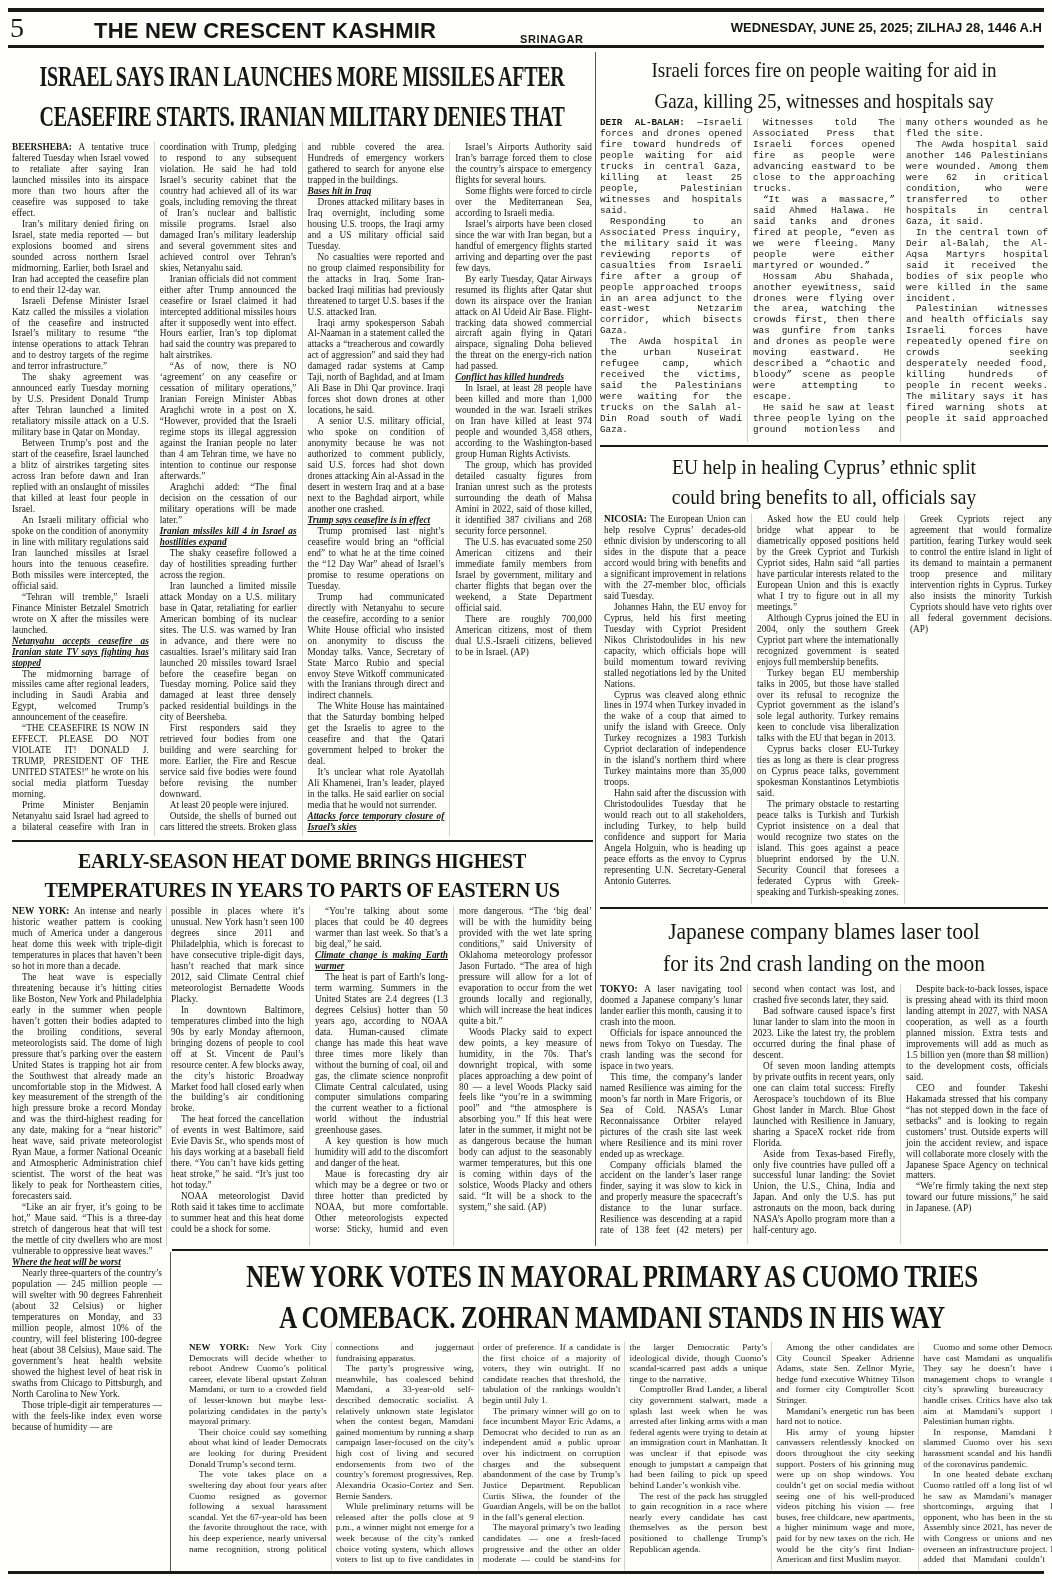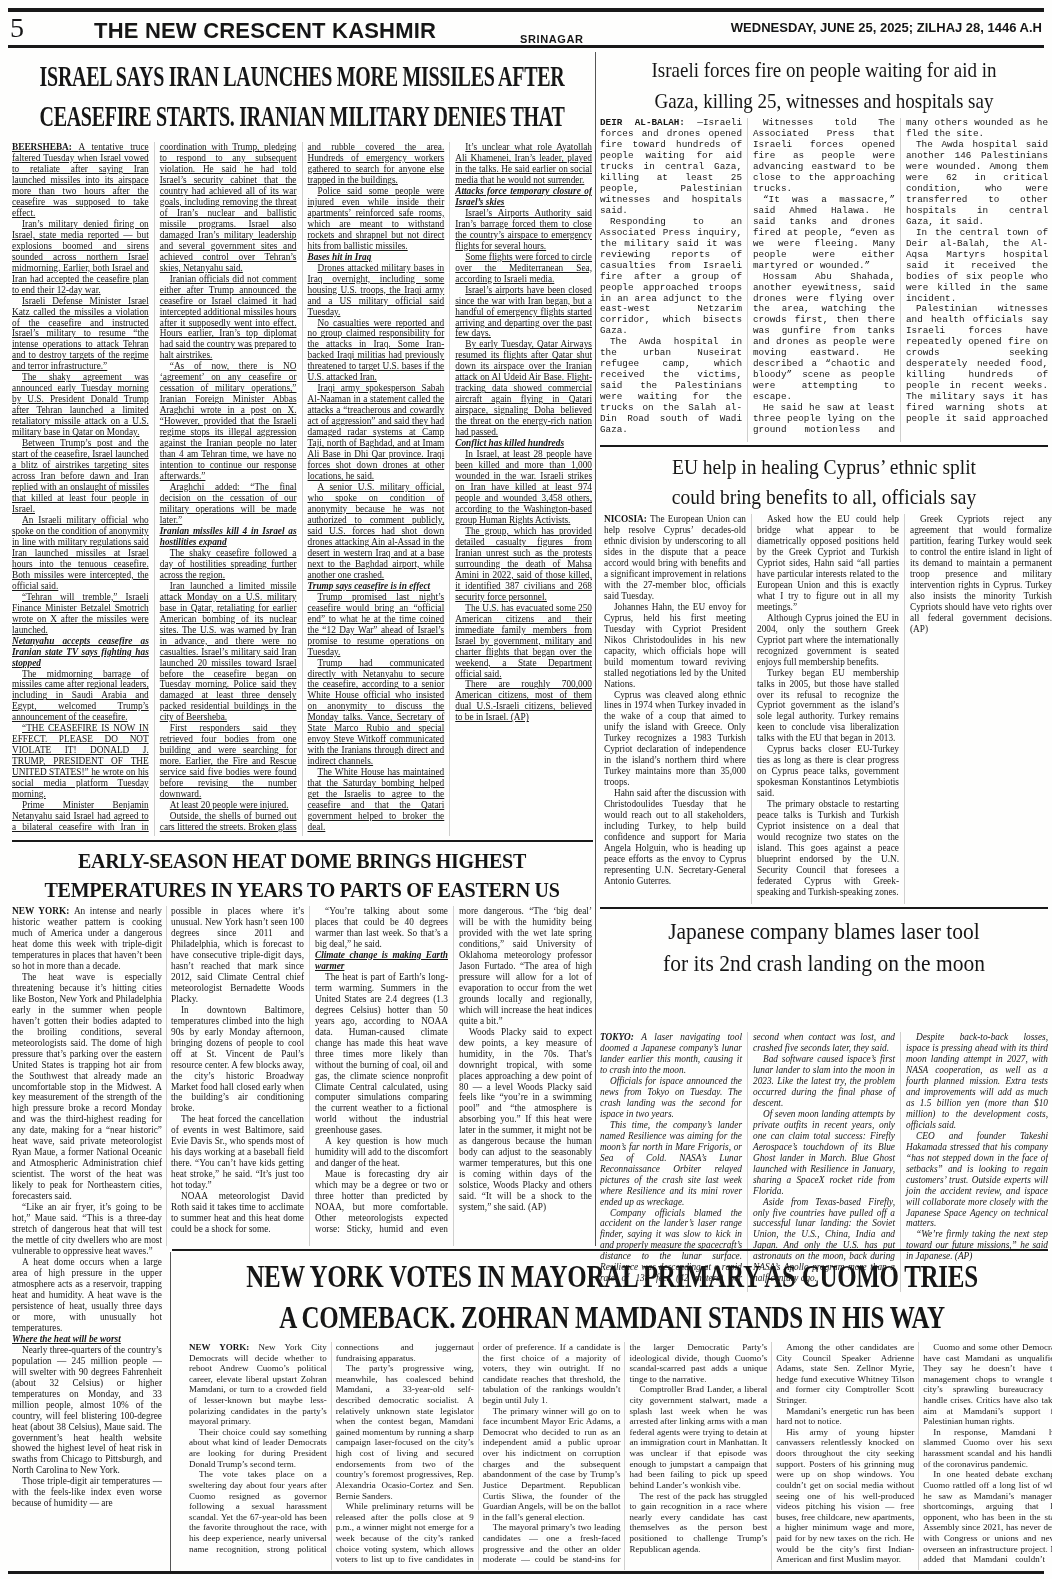--- a/index.html
+++ b/index.html
@@ -44,42 +44,41 @@
   <div class="mast-title">THE NEW CRESCENT KASHMIR</div>
   <div class="mast-city">SRINAGAR</div>
   <div class="mast-date">WEDNESDAY, JUNE 25, 2025; ZILHAJ 28, 1446 A.H</div>
 
   <div class="hrule" style="left:8px;top:45px;width:1036px;height:3px;"></div>
 
   <div class="headline hl-israel" style="left:12px;top:56px;width:580px;">
       <div class="hline">ISRAEL SAYS IRAN LAUNCHES MORE MISSILES AFTER</div>
       <div class="hline">CEASEFIRE STARTS. IRANIAN MILITARY DENIES THAT</div>
     </div>
-  <div class="body cols4" style="left:12px;top:142px;width:580px;height:694px;text-decoration:underline;">
+  <div class="body cols4" style="left:12px;top:142px;width:580px;height:694px;">
       <p class="lead"><b class="dateline">BEERSHEBA: </b>A tentative truce faltered Tuesday when Israel vowed to retaliate after saying Iran launched missiles into its airspace more than two hours after the ceasefire was supposed to take effect.</p>
       <p class="para">Iran’s military denied firing on Israel, state media reported — but explosions boomed and sirens sounded across northern Israel midmorning. Earlier, both Israel and Iran had accepted the ceasefire plan to end their 12-day war.</p>
       <p class="para">Israeli Defense Minister Israel Katz called the missiles a violation of the ceasefire and instructed Israel’s military to resume “the intense operations to attack Tehran and to destroy targets of the regime and terror infrastructure.”</p>
       <p class="para">The shaky agreement was announced early Tuesday morning by U.S. President Donald Trump after Tehran launched a limited retaliatory missile attack on a U.S. military base in Qatar on Monday.</p>
       <p class="para">Between Trump’s post and the start of the ceasefire, Israel launched a blitz of airstrikes targeting sites across Iran before dawn and Iran replied with an onslaught of missiles that killed at least four people in Israel.</p>
       <p class="para">An Israeli military official who spoke on the condition of anonymity in line with military regulations said Iran launched missiles at Israel hours into the tenuous ceasefire. Both missiles were intercepted, the official said.</p>
       <p class="para">“Tehran will tremble,” Israeli Finance Minister Betzalel Smotrich wrote on X after the missiles were launched.</p>
       <p class="subhead">Netanyahu accepts ceasefire as Iranian state TV says fighting has stopped</p>
       <p class="para">The midmorning barrage of missiles came after regional leaders, including in Saudi Arabia and Egypt, welcomed Trump’s announcement of the ceasefire.</p>
       <p class="para">“THE CEASEFIRE IS NOW IN EFFECT. PLEASE DO NOT VIOLATE IT! DONALD J. TRUMP, PRESIDENT OF THE UNITED STATES!” he wrote on his social media platform Tuesday morning.</p>
       <p class="para">Prime Minister Benjamin Netanyahu said Israel had agreed to a bilateral ceasefire with Iran in coordination with Trump, pledging to respond to any subsequent violation. He said he had told Israel’s security cabinet that the country had achieved all of its war goals, including removing the threat of Iran’s nuclear and ballistic missile programs. Israel also damaged Iran’s military leadership and several government sites and achieved control over Tehran’s skies, Netanyahu said.</p>
       <p class="para">Iranian officials did not comment either after Trump announced the ceasefire or Israel claimed it had intercepted additional missiles hours after it supposedly went into effect. Hours earlier, Iran’s top diplomat had said the country was prepared to halt airstrikes.</p>
       <p class="para">“As of now, there is NO ‘agreement’ on any ceasefire or cessation of military operations,” Iranian Foreign Minister Abbas Araghchi wrote in a post on X. “However, provided that the Israeli regime stops its illegal aggression against the Iranian people no later than 4 am Tehran time, we have no intention to continue our response afterwards.”</p>
       <p class="para">Araghchi added: “The final decision on the cessation of our military operations will be made later.”</p>
       <p class="subhead">Iranian missiles kill 4 in Israel as hostilities expand</p>
       <p class="para">The shaky ceasefire followed a day of hostilities spreading further across the region.</p>
       <p class="para">Iran launched a limited missile attack Monday on a U.S. military base in Qatar, retaliating for earlier American bombing of its nuclear sites. The U.S. was warned by Iran in advance, and there were no casualties. Israel’s military said Iran launched 20 missiles toward Israel before the ceasefire began on Tuesday morning. Police said they damaged at least three densely packed residential buildings in the city of Beersheba.</p>
       <p class="para">First responders said they retrieved four bodies from one building and were searching for more. Earlier, the Fire and Rescue service said five bodies were found before revising the number downward.</p>
       <p class="para">At least 20 people were injured.</p>
       <p class="para">Outside, the shells of burned out cars littered the streets. Broken glass and rubble covered the area. Hundreds of emergency workers gathered to search for anyone else trapped in the buildings.</p>
-      <p class="para">Police said some people were injured even while inside their apartments’ reinforced safe rooms, which are meant to withstand rockets and shrapnel but not direct hits from ballistic missiles.</p>
       <p class="subhead">Bases hit in Iraq</p>
       <p class="para">Drones attacked military bases in Iraq overnight, including some housing U.S. troops, the Iraqi army and a US military official said Tuesday.</p>
       <p class="para">No casualties were reported and no group claimed responsibility for the attacks in Iraq. Some Iran-backed Iraqi militias had previously threatened to target U.S. bases if the U.S. attacked Iran.</p>
       <p class="para">Iraqi army spokesperson Sabah Al-Naaman in a statement called the attacks a “treacherous and cowardly act of aggression” and said they had damaged radar systems at Camp Taji, north of Baghdad, and at Imam Ali Base in Dhi Qar province. Iraqi forces shot down drones at other locations, he said.</p>
       <p class="para">A senior U.S. military official, who spoke on condition of anonymity because he was not authorized to comment publicly, said U.S. forces had shot down drones attacking Ain al-Assad in the desert in western Iraq and at a base next to the Baghdad airport, while another one crashed.</p>
       <p class="subhead">Trump says ceasefire is in effect</p>
       <p class="para">Trump promised last night’s ceasefire would bring an “official end” to what he at the time coined the “12 Day War” ahead of Israel’s promise to resume operations on Tuesday.</p>
       <p class="para">Trump had communicated directly with Netanyahu to secure the ceasefire, according to a senior White House official who insisted on anonymity to discuss the Monday talks. Vance, Secretary of State Marco Rubio and special envoy Steve Witkoff communicated with the Iranians through direct and indirect channels.</p>
       <p class="para">The White House has maintained that the Saturday bombing helped get the Israelis to agree to the ceasefire and that the Qatari government helped to broker the deal.</p>
       <p class="para">It’s unclear what role Ayatollah Ali Khamenei, Iran’s leader, played in the talks. He said earlier on social media that he would not surrender.</p>
@@ -136,44 +135,43 @@
       <p class="para">The primary obstacle to restarting peace talks is Turkish and Turkish Cypriot insistence on a deal that would recognize two states on the island. This goes against a peace blueprint endorsed by the U.N. Security Council that foresees a federated Cyprus with Greek-speaking and Turkish-speaking zones.</p>
       <p class="para">Greek Cypriots reject any agreement that would formalize partition, fearing Turkey would seek to control the entire island in light of its demand to maintain a permanent troop presence and military intervention rights in Cyprus. Turkey also insists the minority Turkish Cypriots should have veto rights over all federal government decisions. (AP)</p>
     </div>
 
   <div class="hrule" style="left:600px;top:907px;width:448px;height:2px;"></div>
 
   <div class="headline hl-japan" style="left:600px;top:916px;width:448px;">
       <div class="hline">Japanese company blames laser tool</div>
       <div class="hline">for its 2nd crash landing on the moon</div>
     </div>
-  <div class="body cols3" style="left:600px;top:1032px;width:448px;height:260px;font-style:italic;">
+  <div class="body cols3" style="left:600px;top:984px;width:448px;height:260px;">
       <p class="lead"><b class="dateline">TOKYO: </b>A laser navigating tool doomed a Japanese company’s lunar lander earlier this month, causing it to crash into the moon.</p>
       <p class="para">Officials for ispace announced the news from Tokyo on Tuesday. The crash landing was the second for ispace in two years.</p>
       <p class="para">This time, the company’s lander named Resilience was aiming for the moon’s far north in Mare Frigoris, or Sea of Cold. NASA’s Lunar Reconnaissance Orbiter relayed pictures of the crash site last week where Resilience and its mini rover ended up as wreckage.</p>
       <p class="para">Company officials blamed the accident on the lander’s laser range finder, saying it was slow to kick in and properly measure the spacecraft’s distance to the lunar surface. Resilience was descending at a rapid rate of 138 feet (42 meters) per second when contact was lost, and crashed five seconds later, they said.</p>
       <p class="para">Bad software caused ispace’s first lunar lander to slam into the moon in 2023. Like the latest try, the problem occurred during the final phase of descent.</p>
       <p class="para">Of seven moon landing attempts by private outfits in recent years, only one can claim total success: Firefly Aerospace’s touchdown of its Blue Ghost lander in March. Blue Ghost launched with Resilience in January, sharing a SpaceX rocket ride from Florida.</p>
       <p class="para">Aside from Texas-based Firefly, only five countries have pulled off a successful lunar landing: the Soviet Union, the U.S., China, India and Japan. And only the U.S. has put astronauts on the moon, back during NASA’s Apollo program more than a half-century ago.</p>
-      <p class="para">Despite back-to-back losses, ispace is pressing ahead with its third moon landing attempt in 2027, with NASA cooperation, as well as a fourth planned mission. Extra tests and improvements will add as much as 1.5 billion yen (more than $10 million) to the development costs, officials said.</p>
+      <p class="para">Despite back-to-back losses, ispace is pressing ahead with its third moon landing attempt in 2027, with NASA cooperation, as well as a fourth planned mission. Extra tests and improvements will add as much as 1.5 billion yen (more than $8 million) to the development costs, officials said.</p>
       <p class="para">CEO and founder Takeshi Hakamada stressed that his company “has not stepped down in the face of setbacks” and is looking to regain customers’ trust. Outside experts will join the accident review, and ispace will collaborate more closely with the Japanese Space Agency on technical matters.</p>
       <p class="para">“We’re firmly taking the next step toward our future missions,” he said in Japanese. (AP)</p>
     </div>
 
   <div class="hrule" style="left:12px;top:840px;width:581px;height:2px;"></div>
 
   <div class="headline hl-heat" style="left:12px;top:846px;width:580px;">
       <div class="hline">EARLY-SEASON HEAT DOME BRINGS HIGHEST</div>
       <div class="hline">TEMPERATURES IN YEARS TO PARTS OF EASTERN US</div>
     </div>
   <div class="body" style="left:12px;top:906px;width:150px;height:665px;">
       <p class="lead"><b class="dateline">NEW YORK: </b>An intense and nearly historic weather pattern is cooking much of America under a dangerous heat dome this week with triple-digit temperatures in places that haven’t been so hot in more than a decade.</p>
       <p class="para">The heat wave is especially threatening because it’s hitting cities like Boston, New York and Philadelphia early in the summer when people haven’t gotten their bodies adapted to the broiling conditions, several meteorologists said. The dome of high pressure that’s parking over the eastern United States is trapping hot air from the Southwest that already made an uncomfortable stop in the Midwest. A key measurement of the strength of the high pressure broke a record Monday and was the third-highest reading for any date, making for a “near historic” heat wave, said private meteorologist Ryan Maue, a former National Oceanic and Atmospheric Administration chief scientist. The worst of the heat was likely to peak for Northeastern cities, forecasters said.</p>
       <p class="para">“Like an air fryer, it’s going to be hot,” Maue said. “This is a three-day stretch of dangerous heat that will test the mettle of city dwellers who are most vulnerable to oppressive heat waves.”</p>
-      <p class="para">A heat dome occurs when a large area of high pressure in the upper atmosphere acts as a reservoir, trapping heat and humidity. A heat wave is the persistence of heat, usually three days or more, with unusually hot temperatures.</p>
       <p class="subhead">Where the heat will be worst</p>
       <p class="para">Nearly three-quarters of the country’s population — 245 million people — will swelter with 90 degrees Fahrenheit (about 32 Celsius) or higher temperatures on Monday, and 33 million people, almost 10% of the country, will feel blistering 100-degree heat (about 38 Celsius), Maue said. The government’s heat health website showed the highest level of heat risk in swaths from Chicago to Pittsburgh, and North Carolina to New York.</p>
       <p class="para">Those triple-digit air temperatures — with the feels-like index even worse because of humidity — are</p>
     </div>
   <div class="vrule" style="left:166px;top:906px;height:340px;background:#cfcfcd;"></div>
   <div class="body cols3" style="left:171px;top:906px;width:421px;height:340px;">
       <p class="lead">possible in places where it’s unusual. New York hasn’t seen 100 degrees since 2011 and Philadelphia, which is forecast to have consecutive triple-digit days, hasn’t reached that mark since 2012, said Climate Central chief meteorologist Bernadette Woods Placky.</p>
       <p class="para">In downtown Baltimore, temperatures climbed into the high 90s by early Monday afternoon, bringing dozens of people to cool off at St. Vincent de Paul’s resource center. A few blocks away, the city’s historic Broadway Market food hall closed early when the building’s air conditioning broke.</p>
       <p class="para">The heat forced the cancellation of events in west Baltimore, said Evie Davis Sr., who spends most of his days working at a baseball field there. “You can’t have kids getting heat stroke,” he said. “It’s just too hot today.”</p>
       <p class="para">NOAA meteorologist David Roth said it takes time to acclimate to summer heat and this heat dome could be a shock for some.</p>

